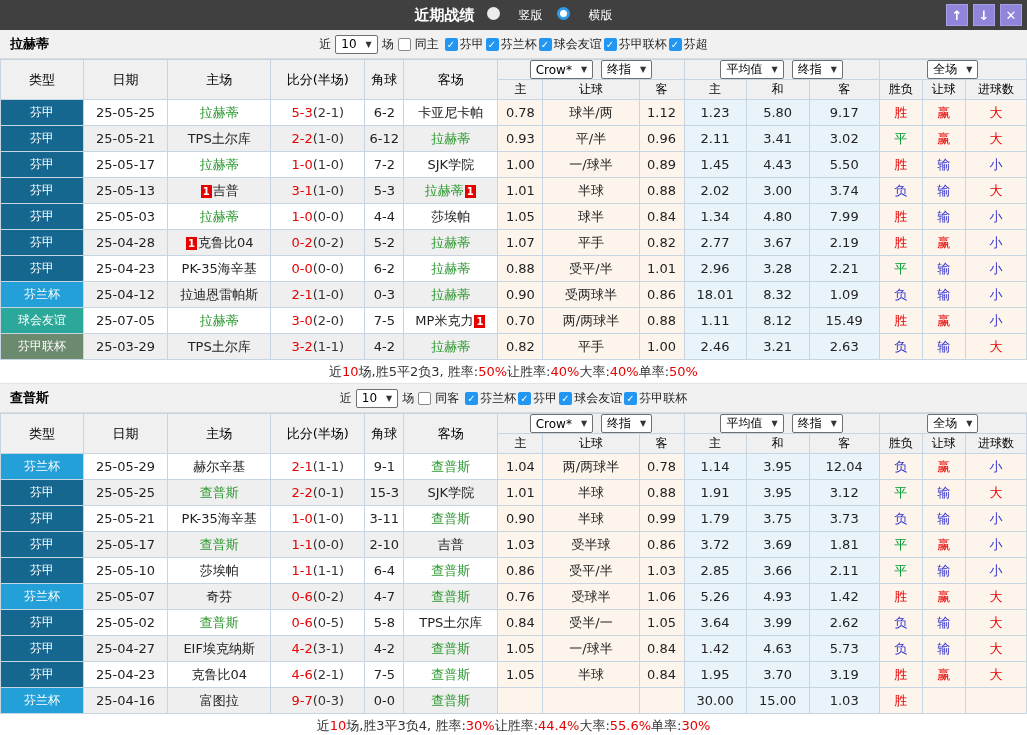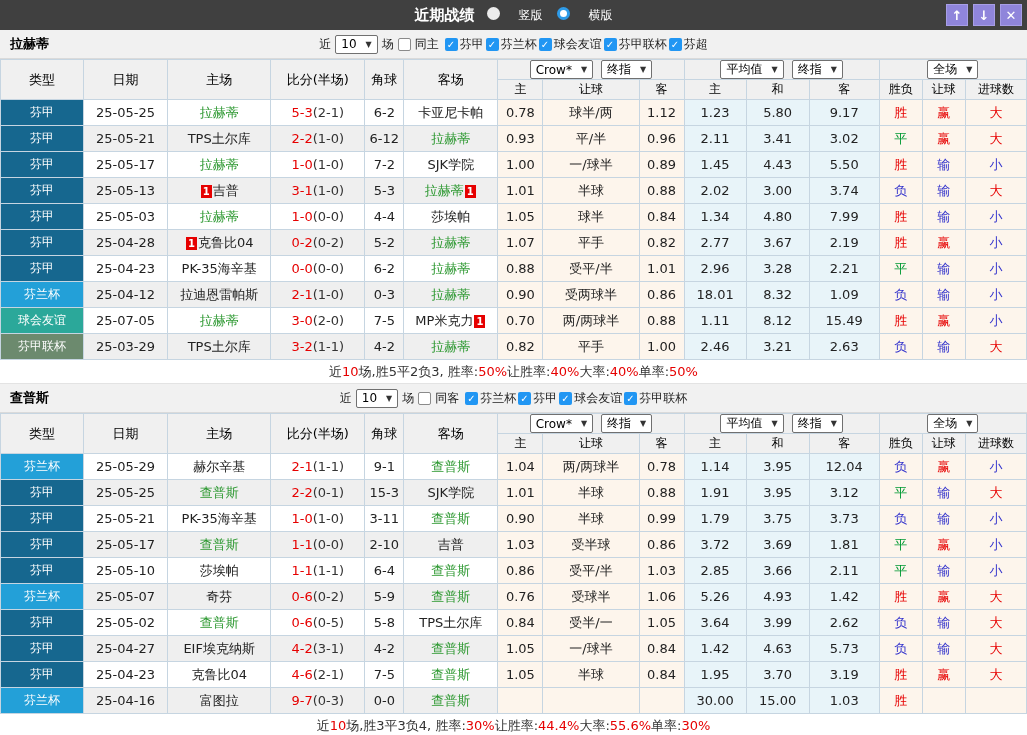--- a/index.html
+++ b/index.html
@@ -568,21 +568,21 @@
             <td class="col-avg">2.11</td>
             <td class="col-res" style="color: rgb(0, 153, 51);">平</td>
             <td class="col-res" style="color: rgb(51, 51, 204);">输</td>
             <td class="col-res" style="color: rgb(51, 51, 204);">小</td>
           </tr>
           <tr class="alt">
             <td class="c-type" style="background: rgb(35, 160, 216);">芬兰杯</td>
             <td class="stripe">25-05-07</td>
             <td class="stripe"><span>奇芬</span></td>
             <td class="stripe"><span class="score-main">0-6</span><span class="score-half">(0-2)</span></td>
-            <td class="stripe">5-9</td>
+            <td class="stripe">4-7</td>
             <td class="stripe"><span class="team-focus">查普斯</span></td>
             <td class="col-crow">0.76</td>
             <td class="col-crow">受球半</td>
             <td class="col-crow">1.06</td>
             <td class="col-avg">5.26</td>
             <td class="col-avg">4.93</td>
             <td class="col-avg">1.42</td>
             <td class="col-res" style="color: rgb(230, 0, 0);">胜</td>
             <td class="col-res" style="color: rgb(230, 0, 0);">赢</td>
             <td class="col-res" style="color: rgb(230, 0, 0);">大</td>

